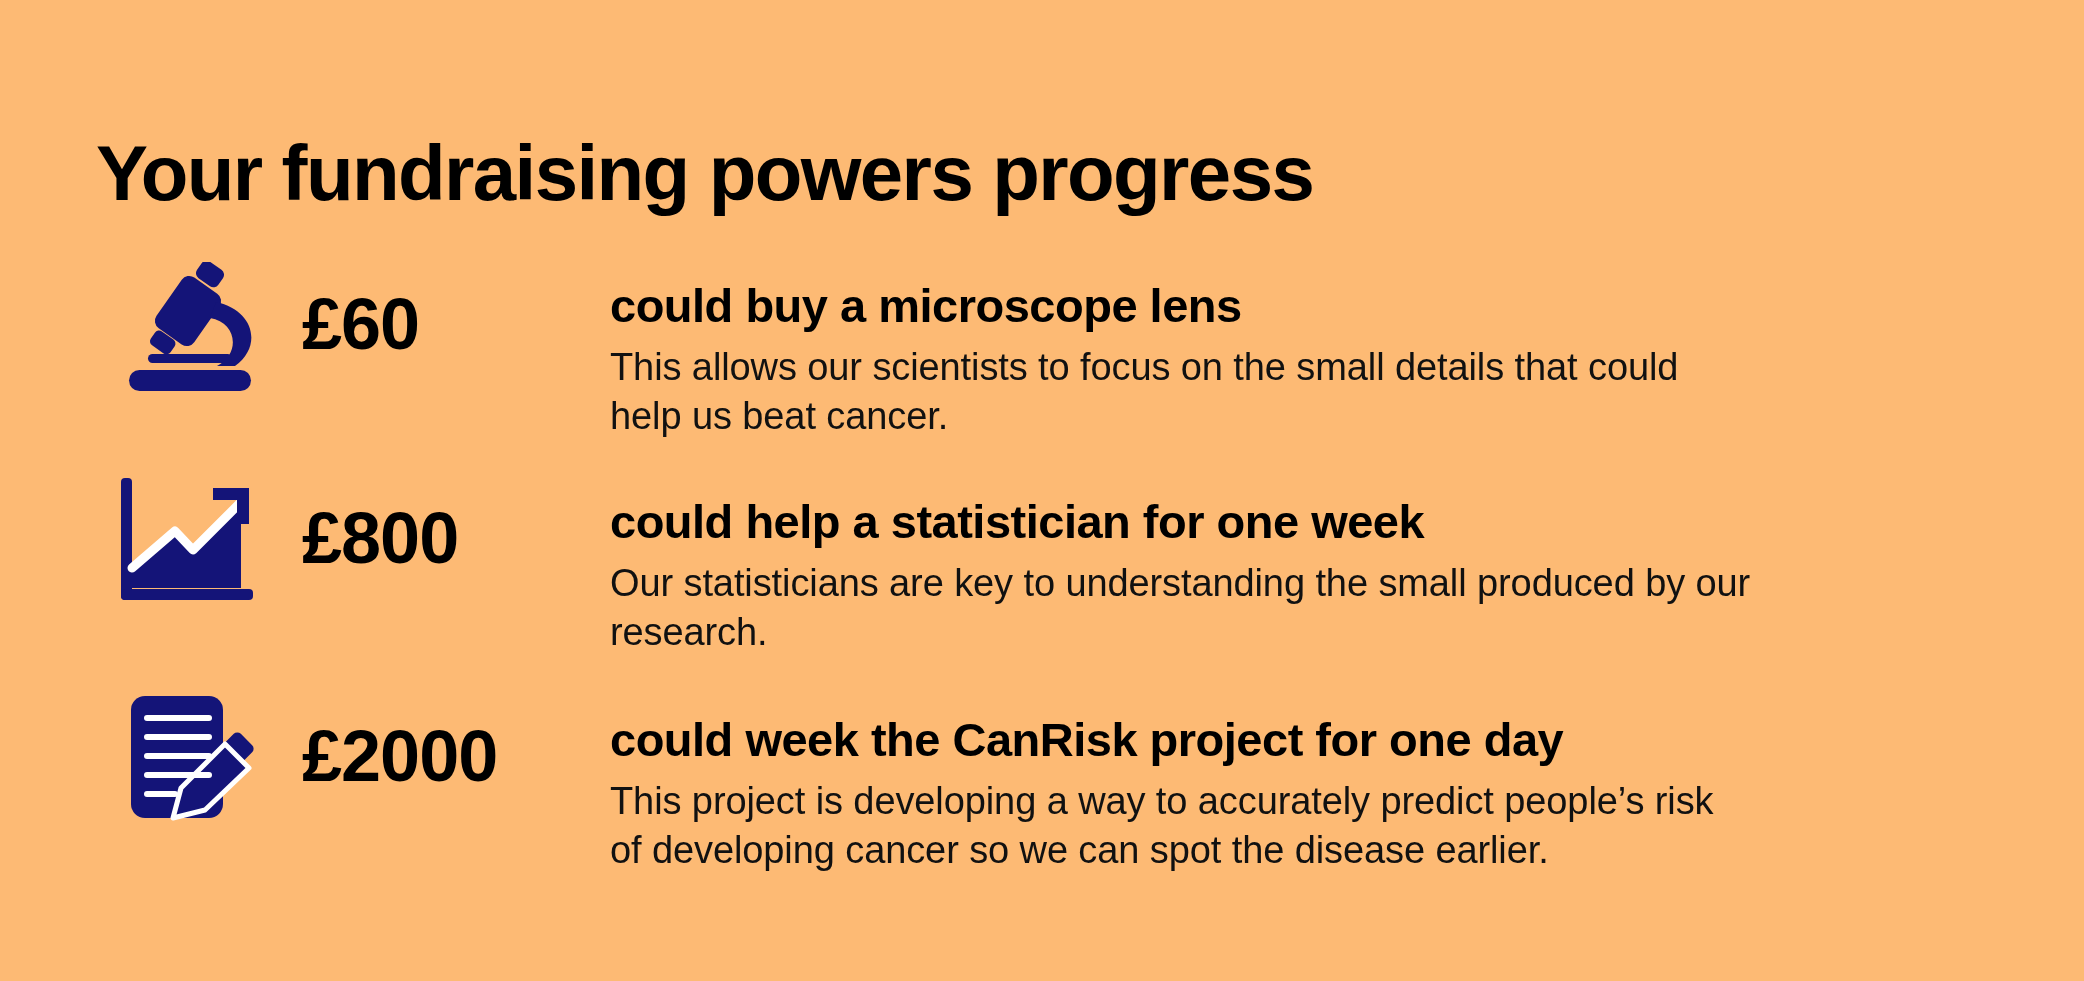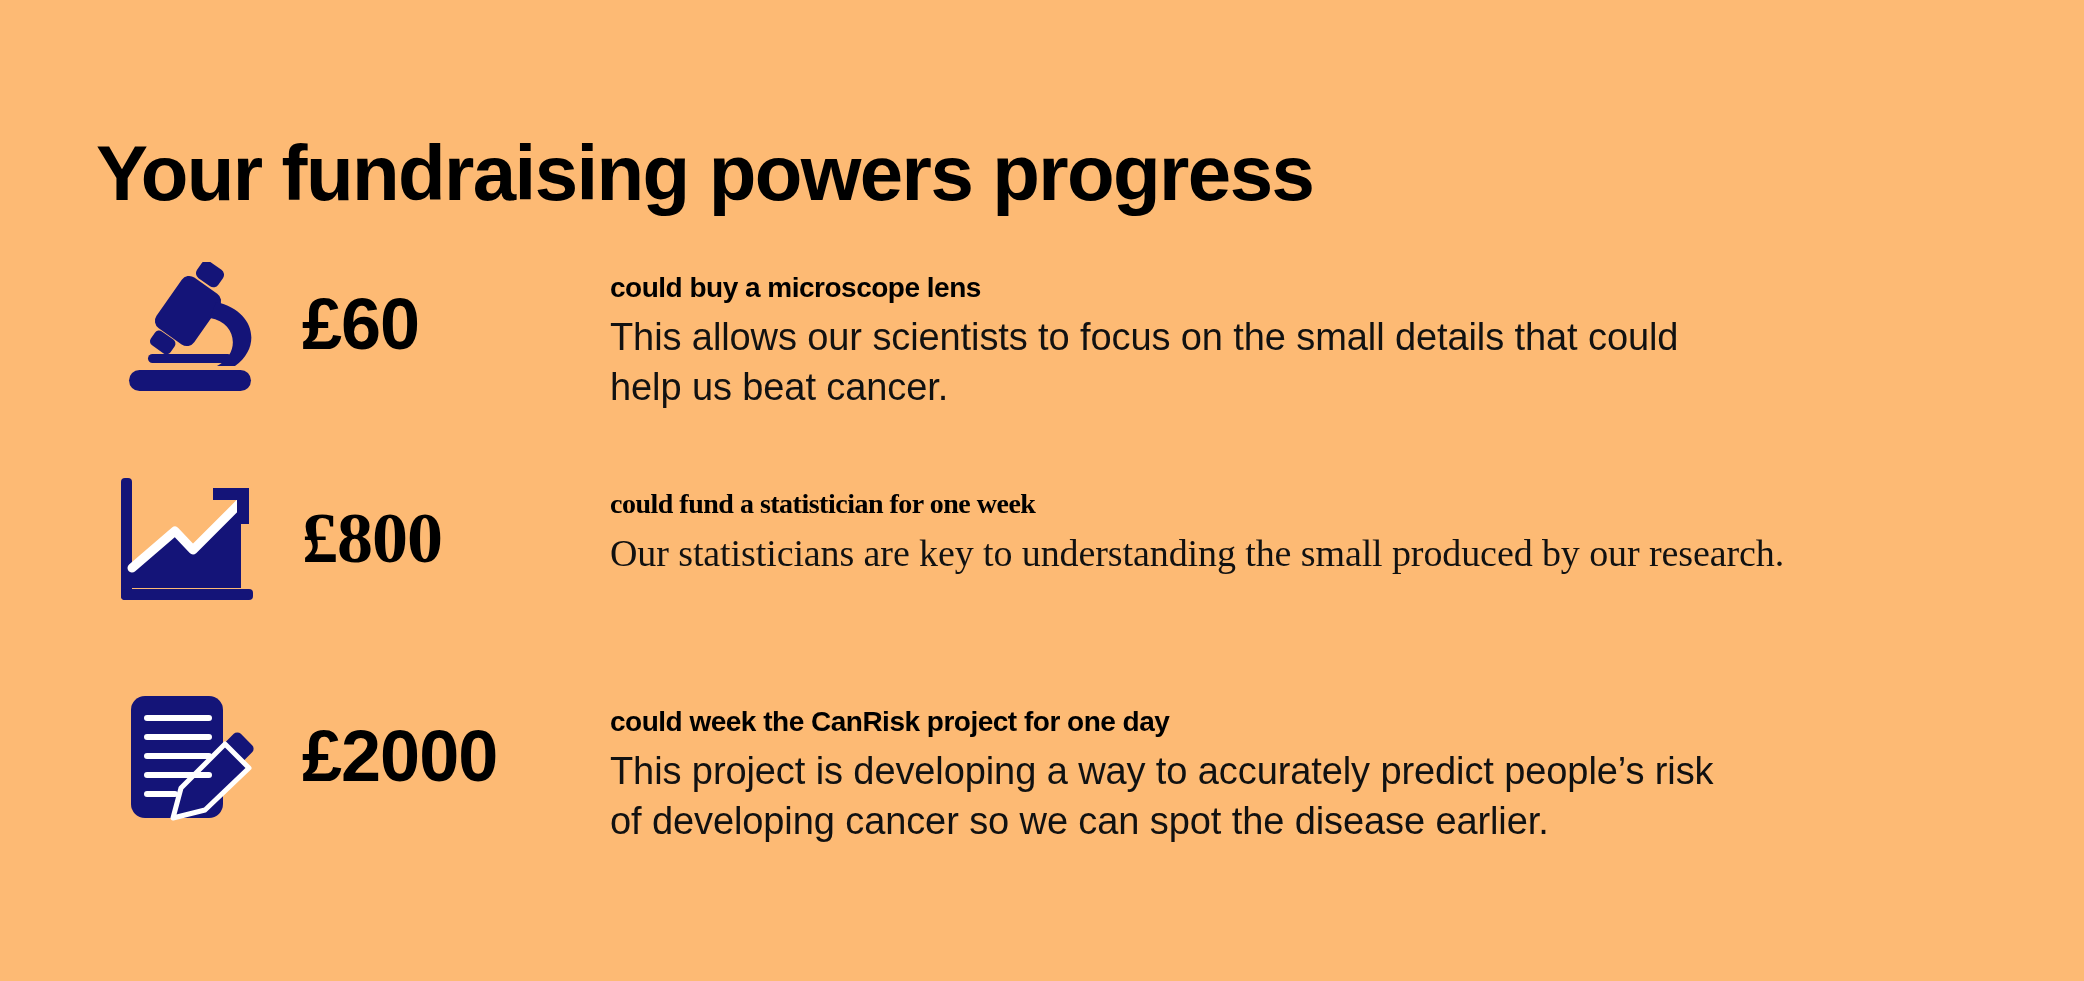--- a/index.html
+++ b/index.html
@@ -45,21 +45,21 @@
   }
 
   .row {
     position: relative;
     display: flex;
     align-items: flex-start;
     width: 2084px;
   }
 
   .row-microscope { height: 212px; }
-  .row-chart      { height: 212px; font-family: Liberation Serif, serif; }
+  .row-chart      { height: 212px; }
   .row-document   { height: 230px; }
 
   
   .icon-cell {
     position: absolute;
     width: 160px;
     height: 140px;
     display: flex;
     align-items: center;
     justify-content: center;
@@ -89,26 +89,26 @@
   .text-cell {
     position: absolute;
     left: 610px;
     width: 1350px;
   }
   .row-microscope .text-cell { top: 24px; }
   .row-chart      .text-cell { top: 28px; }
   .row-document   .text-cell { top: 34px; }
 
   .headline {
-    font-size: 28px;
+    font-size: 47px;
     font-weight: 700;
     letter-spacing: -0.5px;
     line-height: 1.12;
     color: #000000;
-    margin: 0 0 10px 0;
+    margin: 8px 0 10px 0;
     white-space: nowrap;
   }
 
   .body-text {
     font-size: 38px;
     font-weight: 400;
     line-height: 1.30;
     letter-spacing: -0.1px;
     color: #111111;
     margin: 0;
@@ -170,21 +170,21 @@
             <path d="M19 92 L62 55 L80 74 L130 24" fill="none" stroke="#ffffff" stroke-width="9" stroke-linecap="round" stroke-linejoin="round"></path>
 
             <path d="M100 12 L136 12 L136 48 L124 48 L124 24 L100 24 Z"></path>
           </g>
         </svg>
       </div>
 
       <div class="amount">£800</div>
 
       <div class="text-cell">
-        <div class="headline">could fund a statistician for one week</div>
+        <div class="headline">could help a statistician for one week</div>
         <p class="body-text body-wide">Our statisticians are key to understanding the small produced by our research.</p>
       </div>
     </div>
 
     <div class="row row-document">
 
       <div class="icon-cell">
         <svg width="150" height="132" viewBox="0 0 150 132" aria-hidden="true">
           <g fill="#141478">
 

